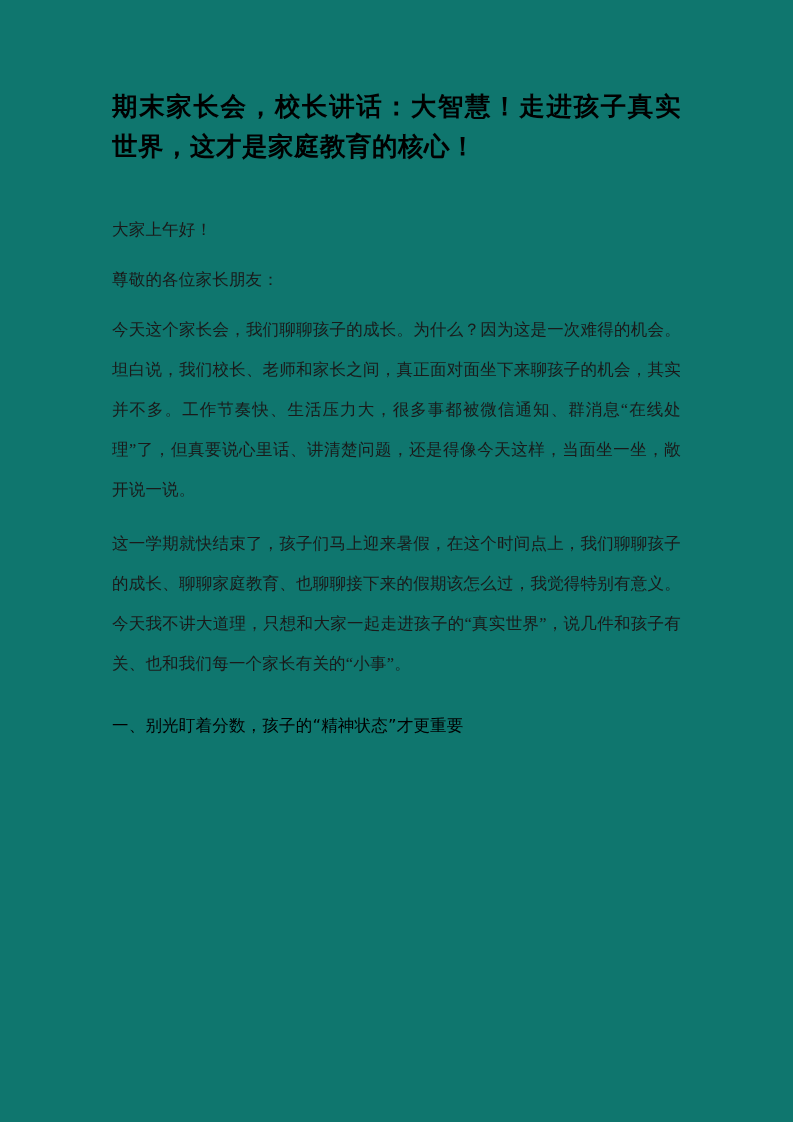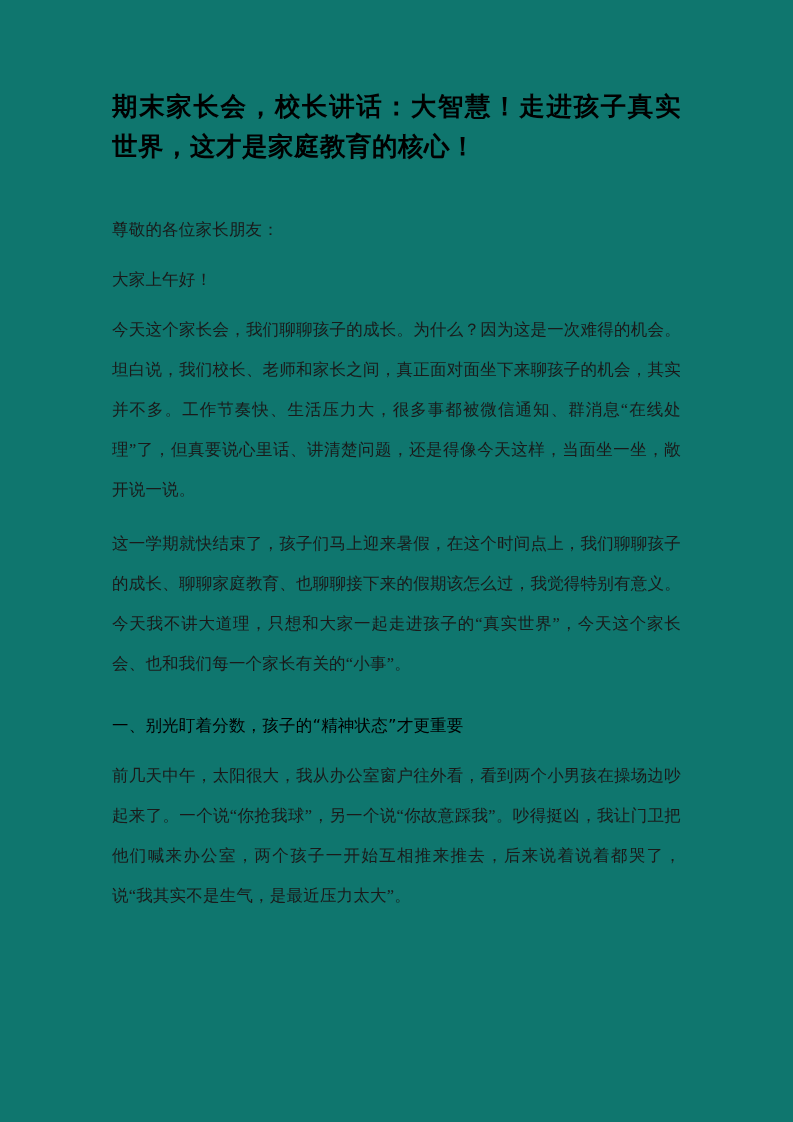--- a/index.html
+++ b/index.html
@@ -53,25 +53,24 @@
     letter-spacing: 0.2px;
   }
 </style>
 </head>
 <body>
 
 <div class="page">
 
   <h1 class="doc-title">期末家长会，校长讲话：大智慧！走进孩子真实世界，这才是家庭教育的核心！</h1>
 
+  <p class="para tight">大家上午好！</p>
+
   <p class="para tight">尊敬的各位家长朋友：</p>
-
-  <p class="para tight">大家上午好！</p>
 
   <p class="para">今天这个家长会，我们聊聊孩子的成长。为什么？因为这是一次难得的机会。坦白说，我们校长、老师和家长之间，真正面对面坐下来聊孩子的机会，其实并不多。工作节奏快、生活压力大，很多事都被微信通知、群消息“在线处理”了，但真要说心里话、讲清楚问题，还是得像今天这样，当面坐一坐，敞开说一说。</p>
 
-  <p class="para">这一学期就快结束了，孩子们马上迎来暑假，在这个时间点上，我们聊聊孩子的成长、聊聊家庭教育、也聊聊接下来的假期该怎么过，我觉得特别有意义。今天我不讲大道理，只想和大家一起走进孩子的“真实世界”，今天这个家长会、也和我们每一个家长有关的“小事”。</p>
+  <p class="para">这一学期就快结束了，孩子们马上迎来暑假，在这个时间点上，我们聊聊孩子的成长、聊聊家庭教育、也聊聊接下来的假期该怎么过，我觉得特别有意义。今天我不讲大道理，只想和大家一起走进孩子的“真实世界”，说几件和孩子有关、也和我们每一个家长有关的“小事”。</p>
 
   <h2 class="section-heading">一、别光盯着分数，孩子的“精神状态”才更重要</h2>
 
-  <p class="para">前几天中午，太阳很大，我从办公室窗户往外看，看到两个小男孩在操场边吵起来了。一个说“你抢我球”，另一个说“你故意踩我”。吵得挺凶，我让门卫把他们喊来办公室，两个孩子一开始互相推来推去，后来说着说着都哭了，说“我其实不是生气，是最近压力太大”。</p>
 
 </div>
 
 </body></html>

